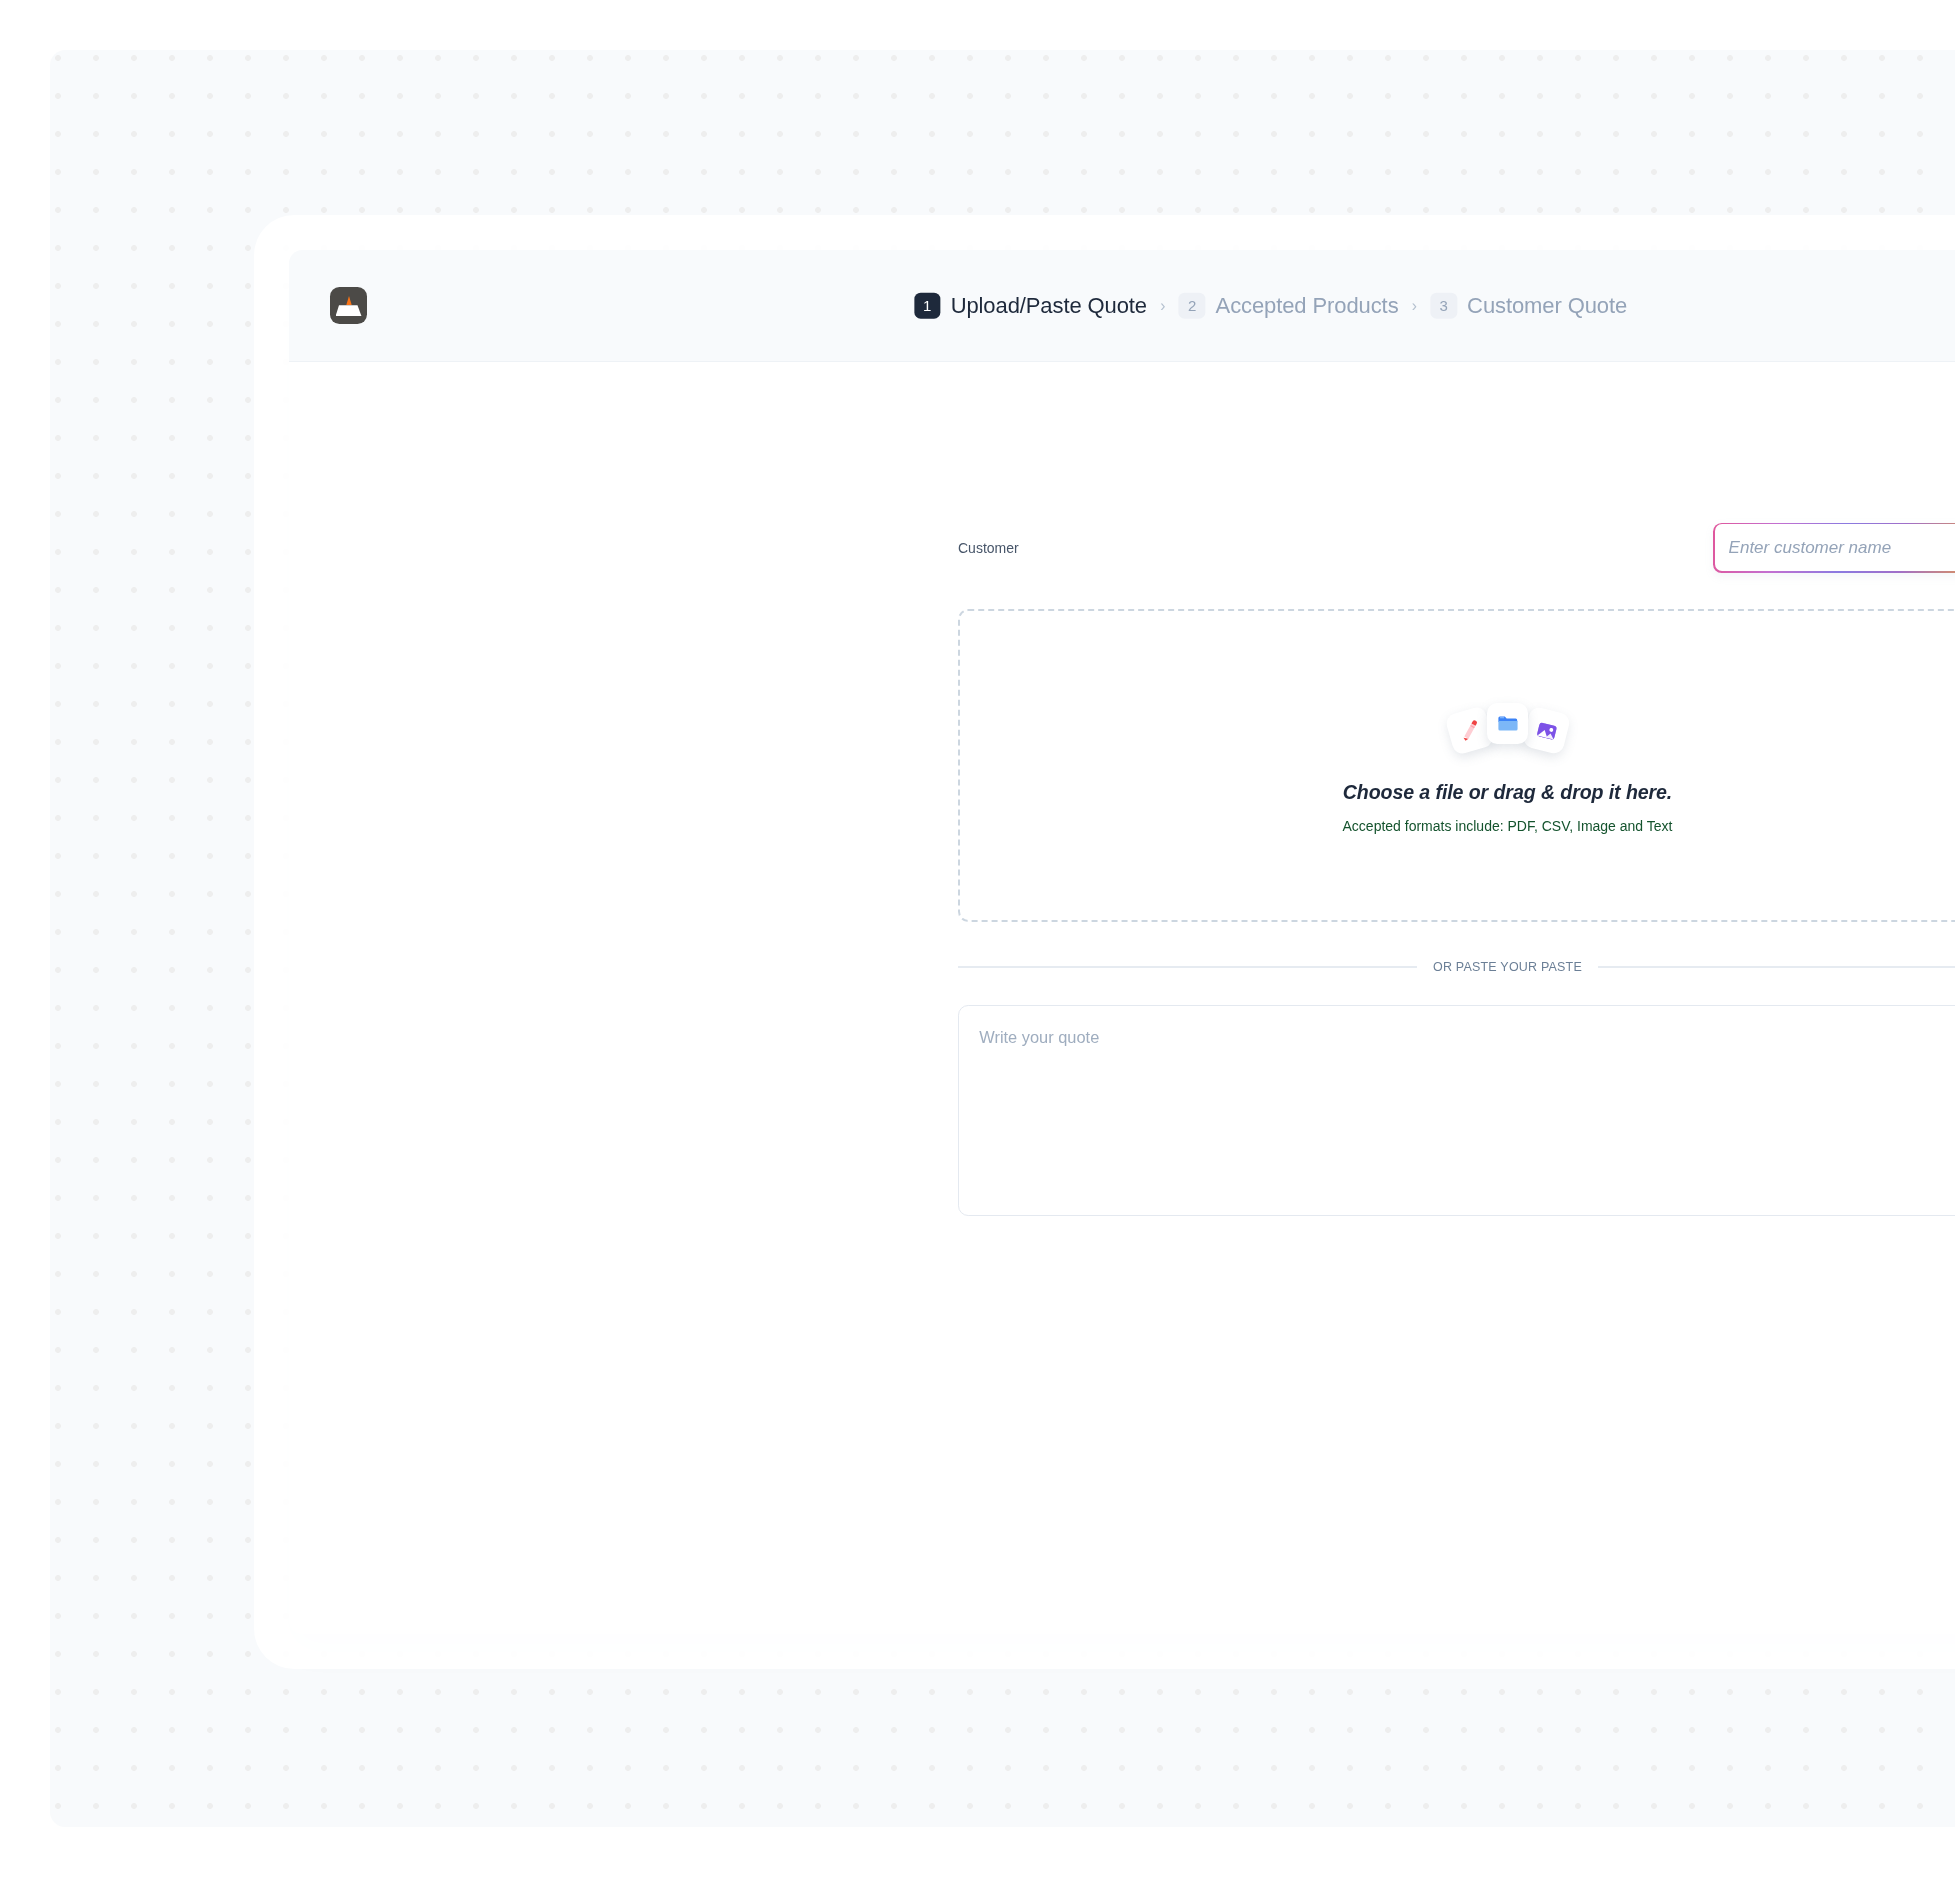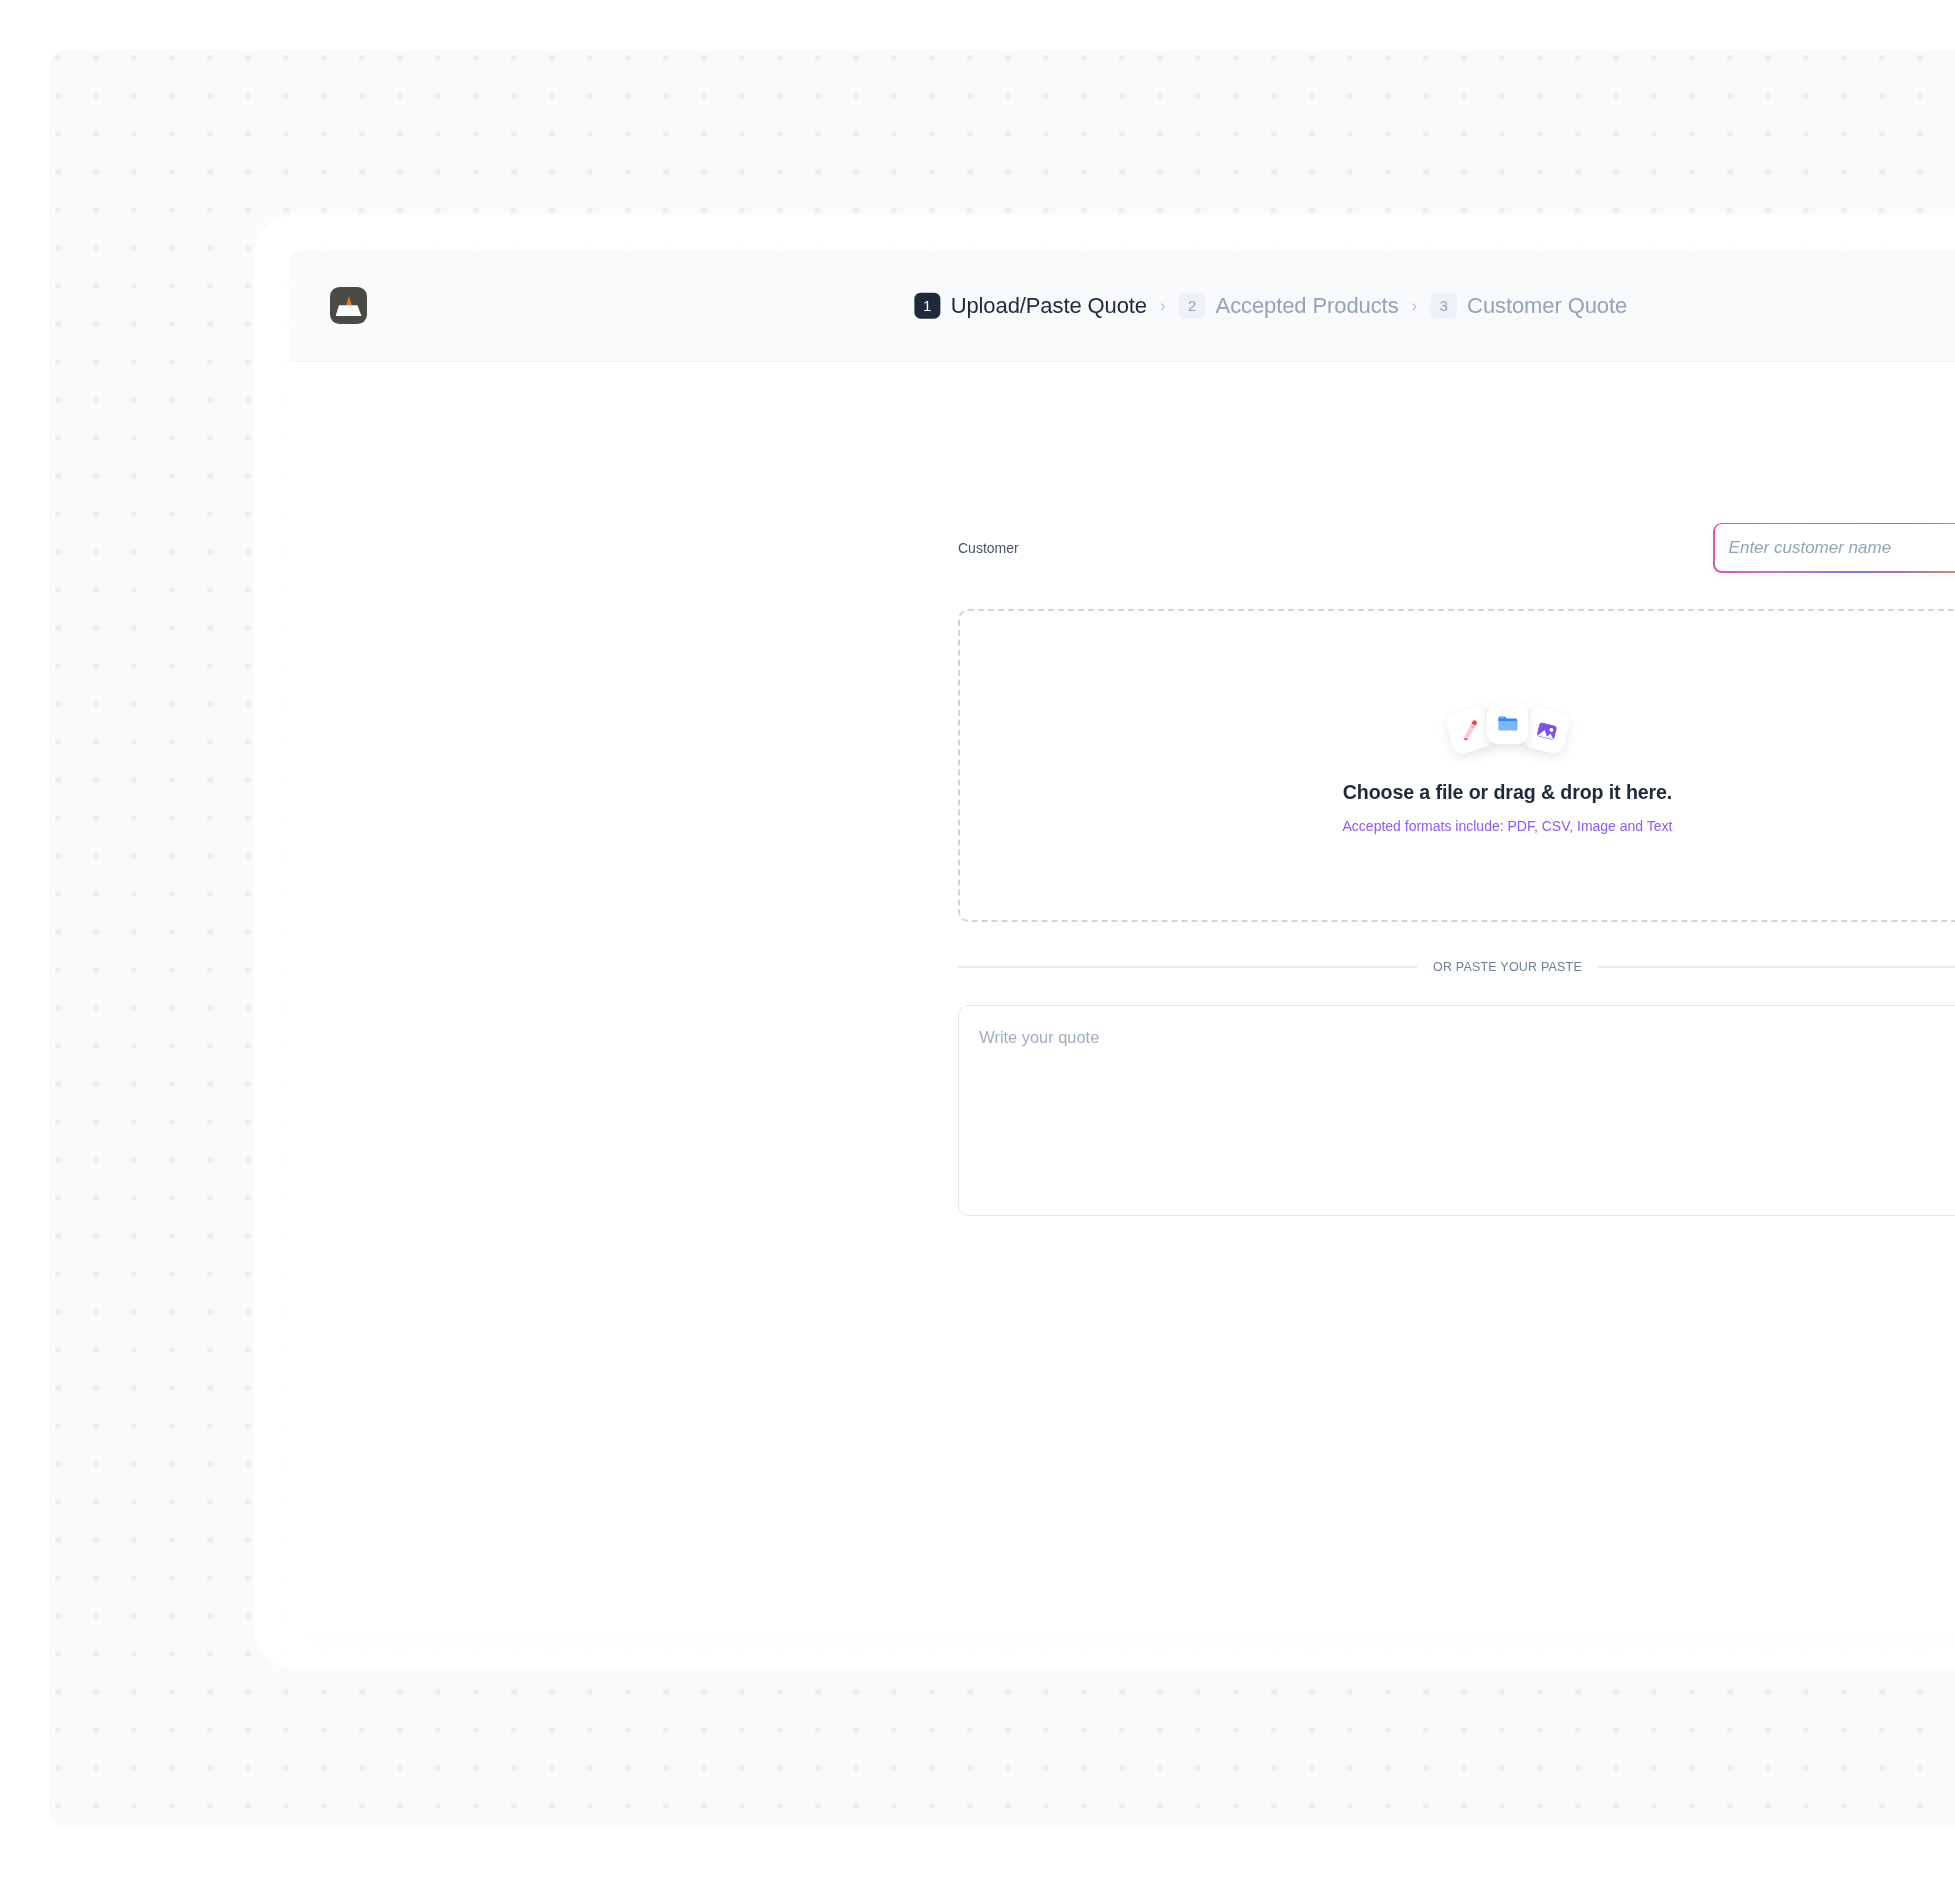--- a/index.html
+++ b/index.html
@@ -230,25 +230,26 @@
   .dz-card.left   { left: 0;    top: 13.3px; transform: rotate(-16deg); }
   .dz-card.center { left: 38px; top: 5.5px; transform: rotate(0deg); z-index: 2; }
   .dz-card.right  { left: 77px;top: 12.5px; transform: rotate(14deg); }
   .dz-card svg { display: block; }
 
   .dz-title {
     font-size: 19.6px;
     color: #1e293b;
     font-weight: bold;
     letter-spacing: -0.1px;
+    font-style: italic;
   }
   .dz-sub {
     margin-top: 14px;
     font-size: 14px;
-    color: #8b5cf6;
+    color: #14532d;
   }
 
   
   .divider {
     margin-top: 38px;
     display: flex;
     align-items: center;
     gap: 15.6px;
   }
   .divider .rule {

